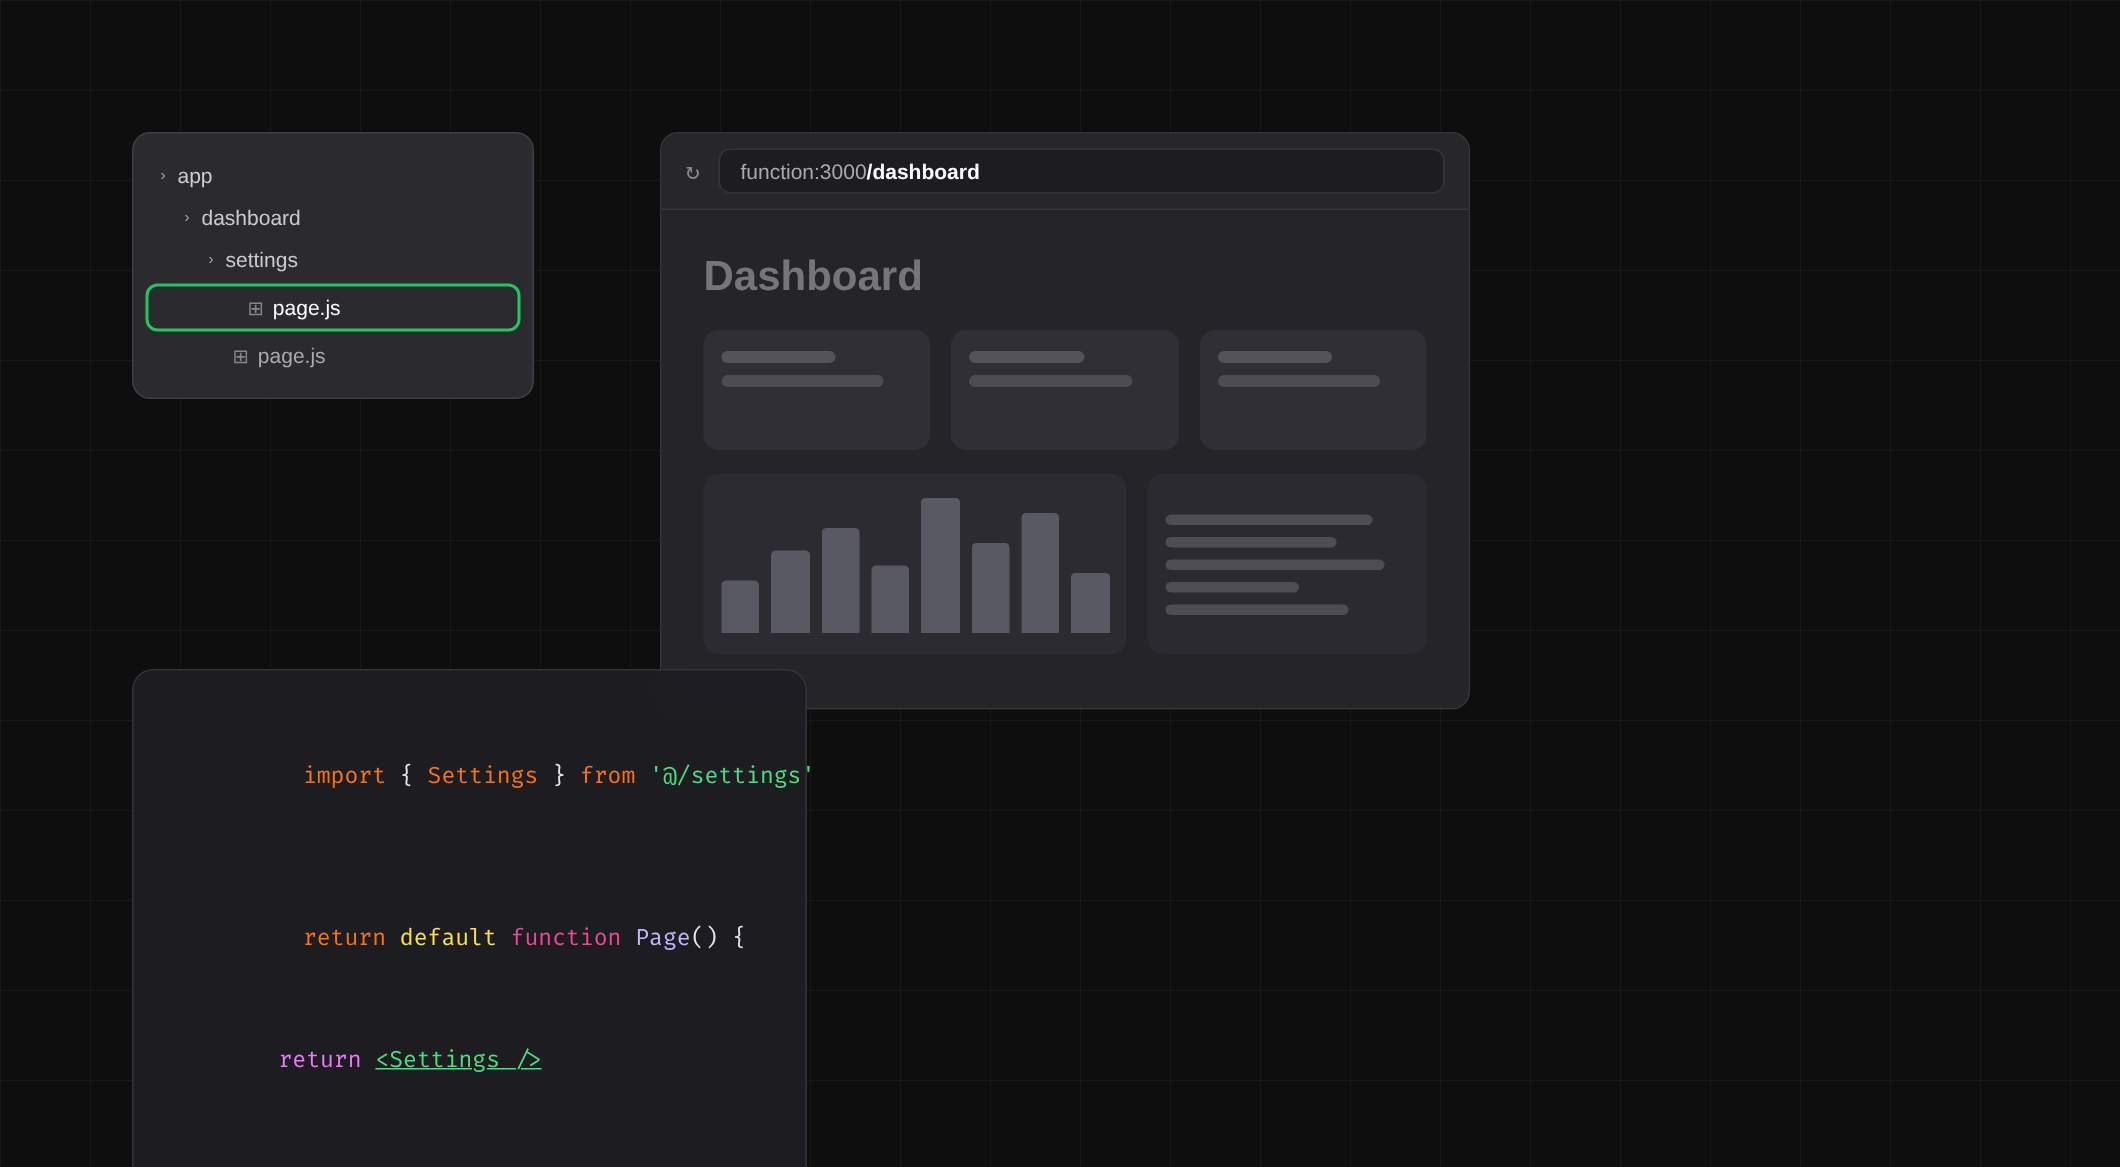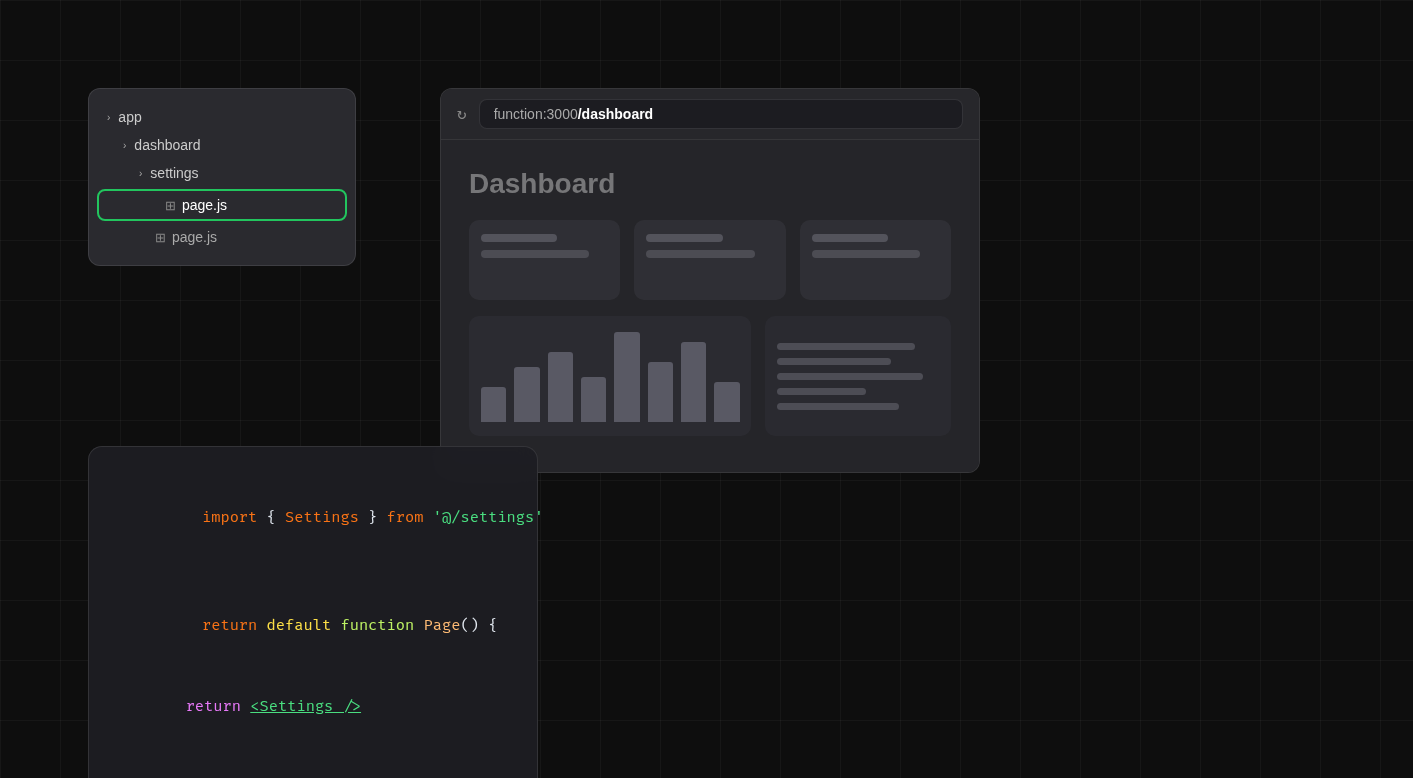--- a/index.html
+++ b/index.html
@@ -215,22 +215,22 @@
       line-height: 1.8;
       white-space: pre;
       font-family: 'SF Mono', 'Fira Code', monospace;
     }
 
     .c-keyword { color: #f97316; margin-left: 44px; }
     .c-class { color: #f97316; }
     .c-from { color: #f97316; }
     .c-string { color: #4ade80; }
     .c-default { color: #fde047; }
-    .c-function { color: #bef264; }
-    .c-fname { color: #fdba74; margin-top: 32px; }
+    .c-function { color: #ec4899; }
+    .c-fname { color: #c4b5fd; margin-top: 32px; }
     .c-tag { color: #4ade80; text-decoration: underline; }
     .c-white { color: #e2e8f0; }
     .c-pink { color: #e879f9; text-align: center; }
   </style>
 </head>
 <body>
 
 <div class="grid-bg"></div>
 
 <div class="file-tree-panel">

